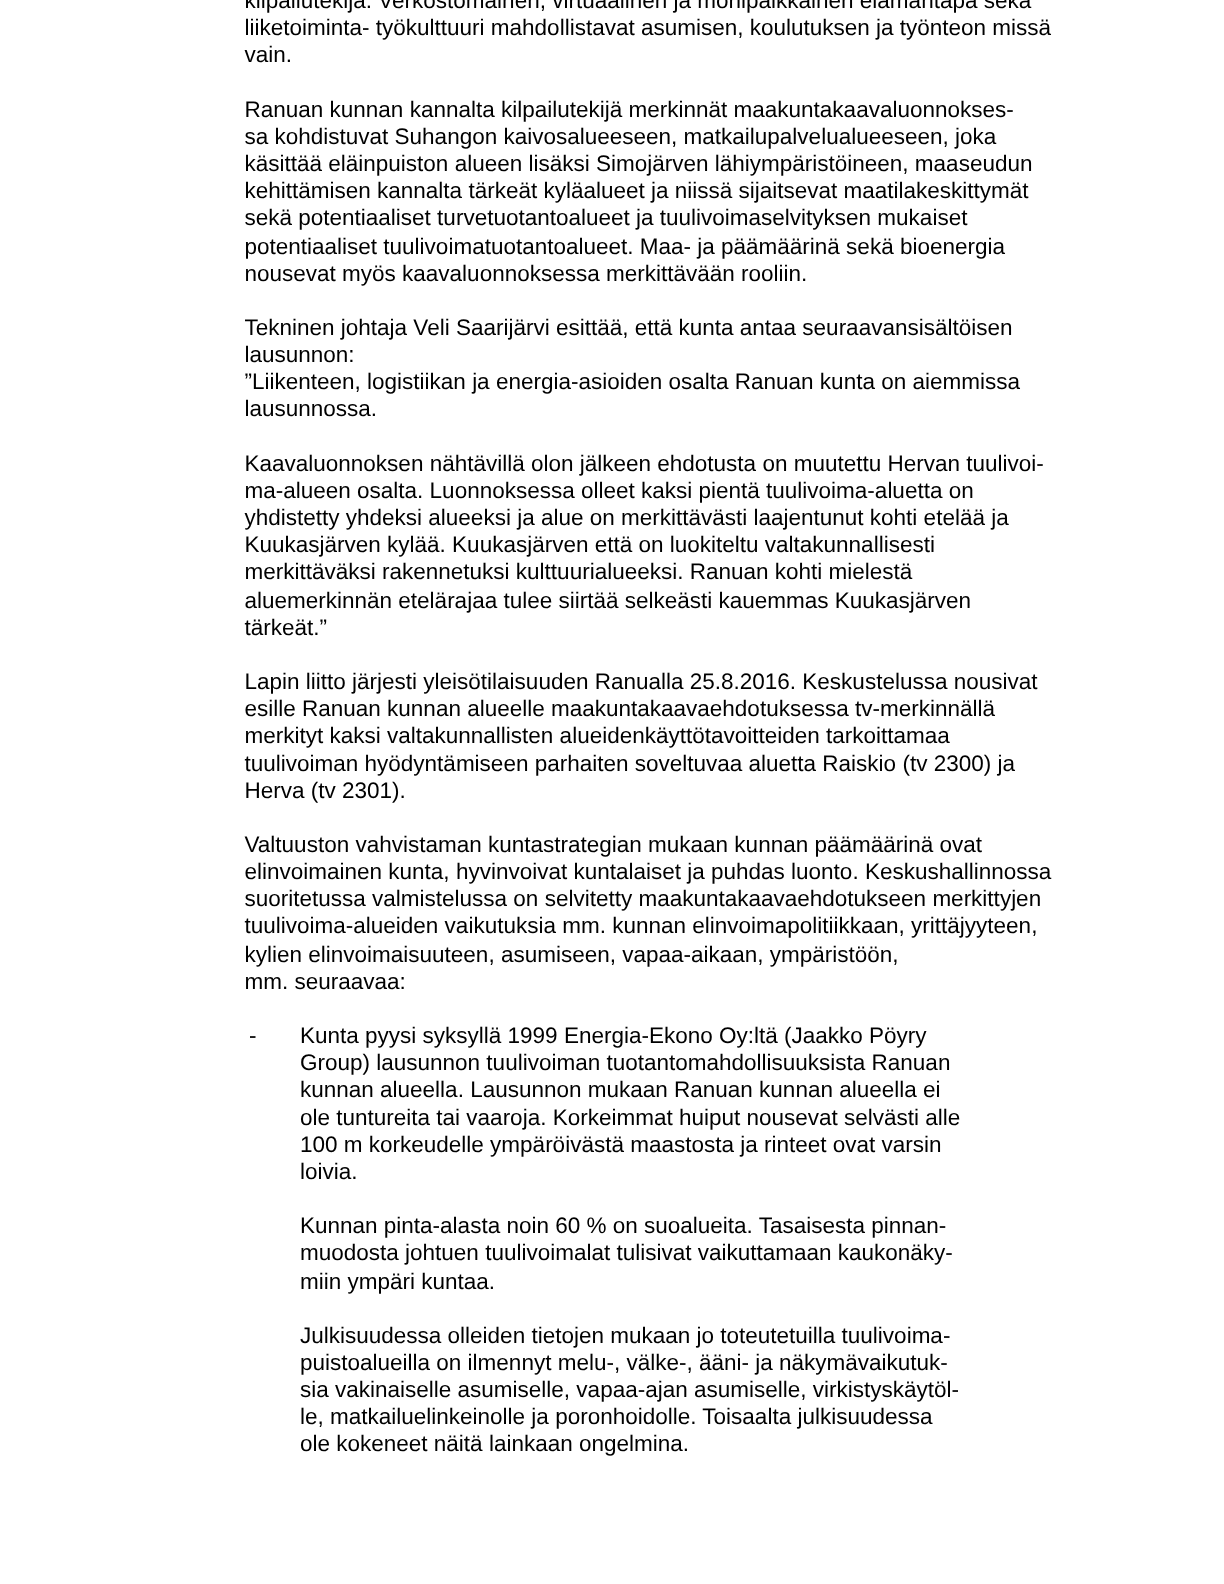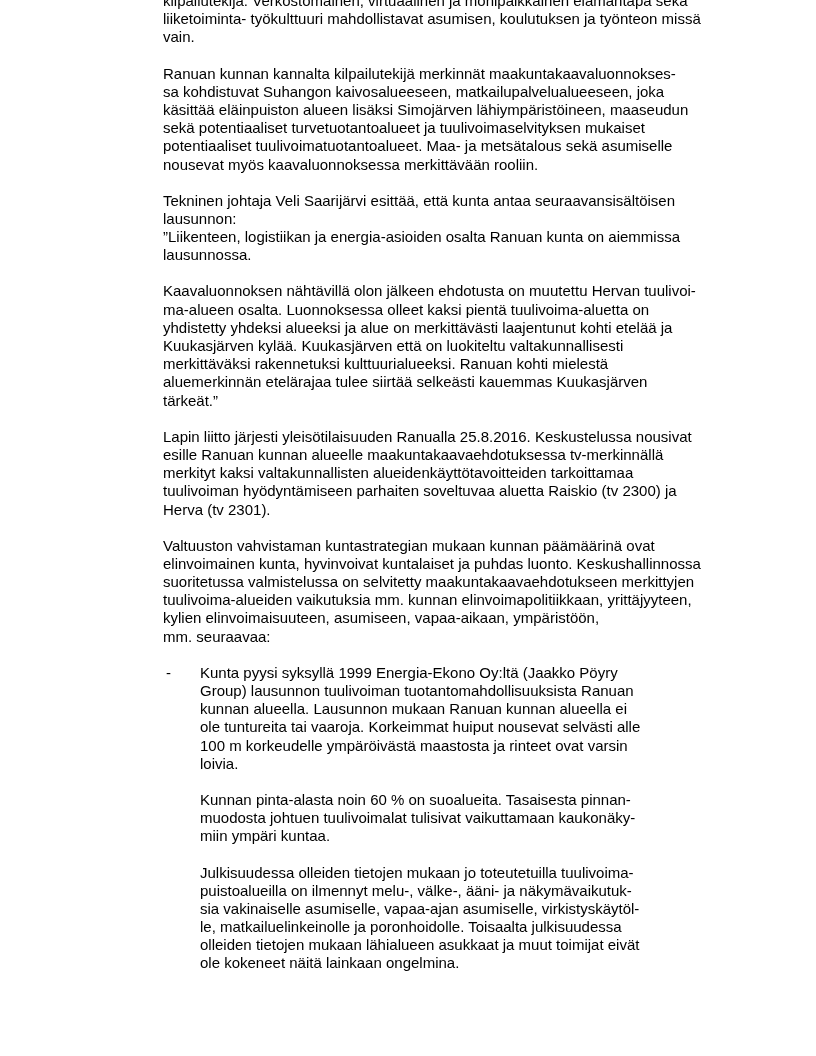--- a/index.html
+++ b/index.html
@@ -55,22 +55,23 @@
   <p class="para">
     <span class="line">kilpailutekijä. Verkostomainen, virtuaalinen ja monipaikkainen elämäntapa sekä</span>
     <span class="line">liiketoiminta- työkulttuuri mahdollistavat asumisen, koulutuksen ja työnteon missä</span>
     <span class="line">vain.</span>
   </p>
 
   <p class="para">
     <span class="line">Ranuan kunnan kannalta kilpailutekijä merkinnät maakuntakaavaluonnokses-</span>
     <span class="line">sa kohdistuvat Suhangon kaivosalueeseen, matkailupalvelualueeseen, joka</span>
     <span class="line">käsittää eläinpuiston alueen lisäksi Simojärven lähiympäristöineen, maaseudun</span>
+    <span class="line">kehittämisen kannalta tärkeät kyläalueet ja niissä sijaitsevat maatilakeskittymät</span>
     <span class="line">sekä potentiaaliset turvetuotantoalueet ja tuulivoimaselvityksen mukaiset</span>
-    <span class="line">potentiaaliset tuulivoimatuotantoalueet. Maa- ja metsätalous sekä asumiselle</span>
+    <span class="line">potentiaaliset tuulivoimatuotantoalueet. Maa- ja päämäärinä sekä bioenergia</span>
     <span class="line">nousevat myös kaavaluonnoksessa merkittävään rooliin.</span>
   </p>
 
   <p class="para">
     <span class="line">Tekninen johtaja Veli Saarijärvi esittää, että kunta antaa seuraavansisältöisen</span>
     <span class="line">lausunnon:</span>
     <span class="line">”Liikenteen, logistiikan ja energia-asioiden osalta Ranuan kunta on aiemmissa</span>
     <span class="line">lausunnossa.</span>
   </p>
 
@@ -117,18 +118,17 @@
       <span class="line">Kunnan pinta-alasta noin 60 % on suoalueita. Tasaisesta pinnan-</span>
       <span class="line">muodosta johtuen tuulivoimalat tulisivat vaikuttamaan kaukonäky-</span>
       <span class="line">miin ympäri kuntaa.</span>
     </p>
 
     <p class="sub-para">
       <span class="line">Julkisuudessa olleiden tietojen mukaan jo toteutetuilla tuulivoima-</span>
       <span class="line">puistoalueilla on ilmennyt melu-, välke-, ääni- ja näkymävaikutuk-</span>
       <span class="line">sia vakinaiselle asumiselle, vapaa-ajan asumiselle, virkistyskäytöl-</span>
       <span class="line">le, matkailuelinkeinolle ja poronhoidolle. Toisaalta julkisuudessa</span>
-      <span class="line">olleiden tietojen mukaan lähialueen asukkaat ja muut toimijat eivät</span>
       <span class="line">ole kokeneet näitä lainkaan ongelmina.</span>
     </p>
   </div>
 
 </div>
 
 </body></html>

